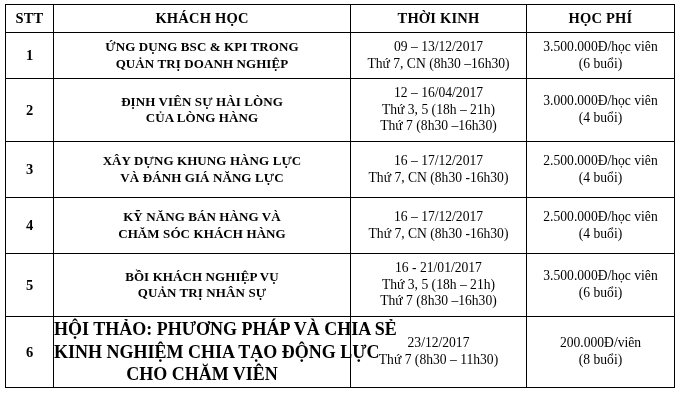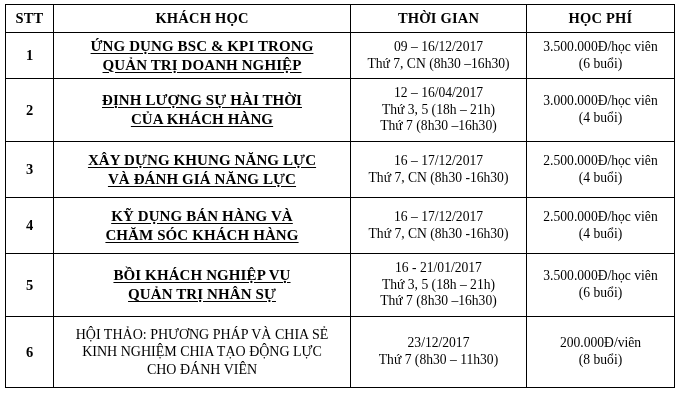--- a/index.html
+++ b/index.html
@@ -51,31 +51,30 @@
   }
   td.stt {
     font-weight: bold;
     font-size: 14.5px;
   }
   td.name {
     padding: 4px 6px;
   }
   td.name .line {
     display: block;
-    text-decoration: underline;
     text-underline-offset: 2px;
     font-weight: bold;
-    font-size: 15px;
+    font-size: 13px;
     letter-spacing: .1px;
     white-space: nowrap;
   }
   td.name.plain .line {
     text-decoration: none;
-    font-weight: normal;
-    font-size: 14px;
+    font-weight: bold;
+    font-size: 18px;
     letter-spacing: 0;
   }
   td.time {
     padding: 4px 4px;
   }
   td.time .line,
   td.fee .line {
     display: block;
     font-size: 13.6px;
     white-space: nowrap;
@@ -99,79 +98,79 @@
     <colgroup>
       <col class="c-stt">
       <col class="c-name">
       <col class="c-time">
       <col class="c-fee">
     </colgroup>
     <thead>
       <tr>
         <th>STT</th>
         <th>KHÁCH HỌC</th>
-        <th>THỜI GIAN</th>
+        <th>THỜI KINH</th>
         <th>HỌC PHÍ</th>
       </tr>
     </thead>
     <tbody>
 
       <tr class="r1">
         <td class="stt">1</td>
         <td class="name">
           <span class="line">ỨNG DỤNG BSC &amp; KPI TRONG</span>
           <span class="line">QUẢN TRỊ DOANH NGHIỆP</span>
         </td>
         <td class="time">
-          <span class="line">09 – 16/12/2017</span>
+          <span class="line">09 – 13/12/2017</span>
           <span class="line">Thứ 7, CN (8h30 –16h30)</span>
         </td>
         <td class="fee">
           <span class="line">3.500.000Đ/học viên</span>
           <span class="line">(6 buổi)</span>
         </td>
       </tr>
 
       <tr class="r2">
         <td class="stt">2</td>
         <td class="name">
-          <span class="line">ĐỊNH LƯỢNG SỰ HÀI THỜI</span>
-          <span class="line">CỦA KHÁCH HÀNG</span>
+          <span class="line">ĐỊNH VIÊN SỰ HÀI LÒNG</span>
+          <span class="line">CỦA LÒNG HÀNG</span>
         </td>
         <td class="time">
           <span class="line">12 – 16/04/2017</span>
           <span class="line">Thứ 3, 5 (18h – 21h)</span>
           <span class="line">Thứ 7 (8h30 –16h30)</span>
         </td>
         <td class="fee">
           <span class="line">3.000.000Đ/học viên</span>
           <span class="line">(4 buổi)</span>
         </td>
       </tr>
 
       <tr class="r3">
         <td class="stt">3</td>
         <td class="name">
-          <span class="line">XÂY DỰNG KHUNG NĂNG LỰC</span>
+          <span class="line">XÂY DỰNG KHUNG HÀNG LỰC</span>
           <span class="line">VÀ ĐÁNH GIÁ NĂNG LỰC</span>
         </td>
         <td class="time">
           <span class="line">16 – 17/12/2017</span>
           <span class="line">Thứ 7, CN (8h30 -16h30)</span>
         </td>
         <td class="fee">
           <span class="line">2.500.000Đ/học viên</span>
           <span class="line">(4 buổi)</span>
         </td>
       </tr>
 
       <tr class="r4">
         <td class="stt">4</td>
         <td class="name">
-          <span class="line">KỸ DỤNG BÁN HÀNG VÀ</span>
+          <span class="line">KỸ NĂNG BÁN HÀNG VÀ</span>
           <span class="line">CHĂM SÓC KHÁCH HÀNG</span>
         </td>
         <td class="time">
           <span class="line">16 – 17/12/2017</span>
           <span class="line">Thứ 7, CN (8h30 -16h30)</span>
         </td>
         <td class="fee">
           <span class="line">2.500.000Đ/học viên</span>
           <span class="line">(4 buổi)</span>
         </td>
@@ -192,21 +191,21 @@
           <span class="line">3.500.000Đ/học viên</span>
           <span class="line">(6 buổi)</span>
         </td>
       </tr>
 
       <tr class="r6">
         <td class="stt">6</td>
         <td class="name plain">
           <span class="line">HỘI THẢO: PHƯƠNG PHÁP VÀ CHIA SẺ</span>
           <span class="line">KINH NGHIỆM CHIA TẠO ĐỘNG LỰC</span>
-          <span class="line">CHO ĐÁNH VIÊN</span>
+          <span class="line">CHO CHĂM VIÊN</span>
         </td>
         <td class="time">
           <span class="line">23/12/2017</span>
           <span class="line">Thứ 7 (8h30 – 11h30)</span>
         </td>
         <td class="fee">
           <span class="line">200.000Đ/viên</span>
           <span class="line">(8 buổi)</span>
         </td>
       </tr>

